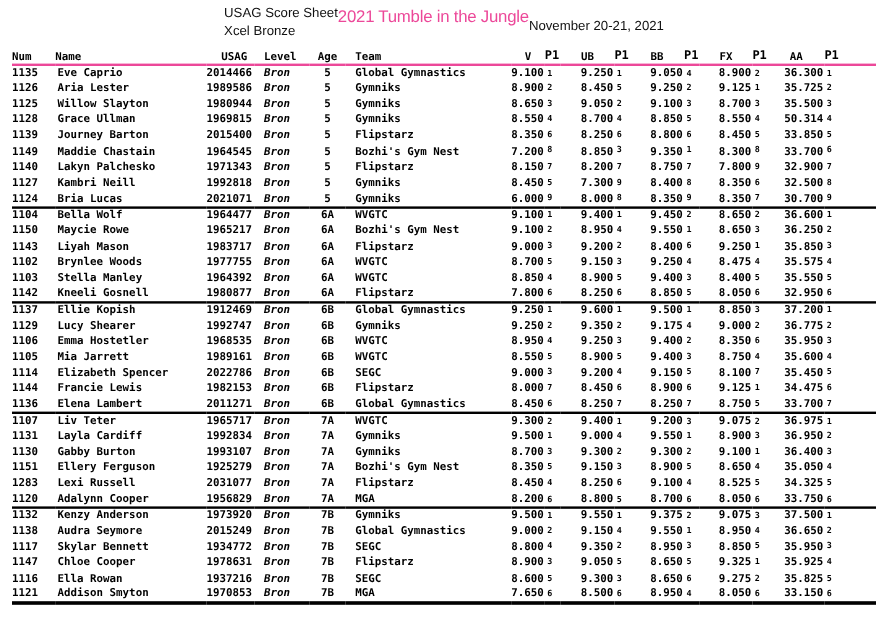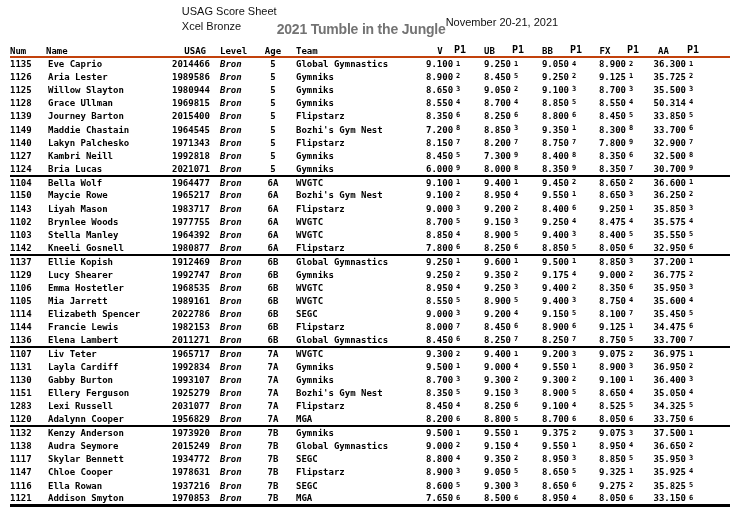--- a/index.html
+++ b/index.html
@@ -12,37 +12,37 @@
     overflow: hidden;
   }
   .page-header {
     display: flex;
     justify-content: center;
     align-items: flex-start;
     padding: 4px 12px 0 14px;
   }
   .ph-left { font-size: 11px; line-height: 15px; color: #111; }
   .ph-title {
-    font-size: 14px; font-weight: bold; color: #737373;
-    letter-spacing: -0.2px; margin-top: 17px;
+    font-size: 14px; font-weight: normal; color: #ec4899;
+    letter-spacing: -0.2px; margin-top: 1px;
   }
   .ph-date { font-size: 11px; color: #111; margin-top: 12px; }
 
   table.score-table {
     margin: 5px 0 0 10px;
     width: 720px;
     table-layout: fixed;
     border-collapse: collapse;
     border-bottom: 3px solid #000;
     font-family: "DejaVu Sans Mono", monospace;
   }
   thead th {
     font-size: 9px; font-weight: bold;
     height: 15px; padding: 0;
-    border-bottom: 2px solid #c2410c;
+    border-bottom: 2px solid #ec4899;
     vertical-align: bottom;
     white-space: nowrap;
   }
   thead th.h-sup { vertical-align: top; font-size: 10px; padding-top: 2px; text-align: left; }
   thead th.h-left  { text-align: left; }
   thead th.h-right { text-align: right; }
   thead th.h-center{ text-align: center; }
   th.h-num { text-align: right; padding-right: 6px; }
   th.h-usag{ padding-right: 6px; }
   th.h-level, th.h-team { padding-left: 8px; }

